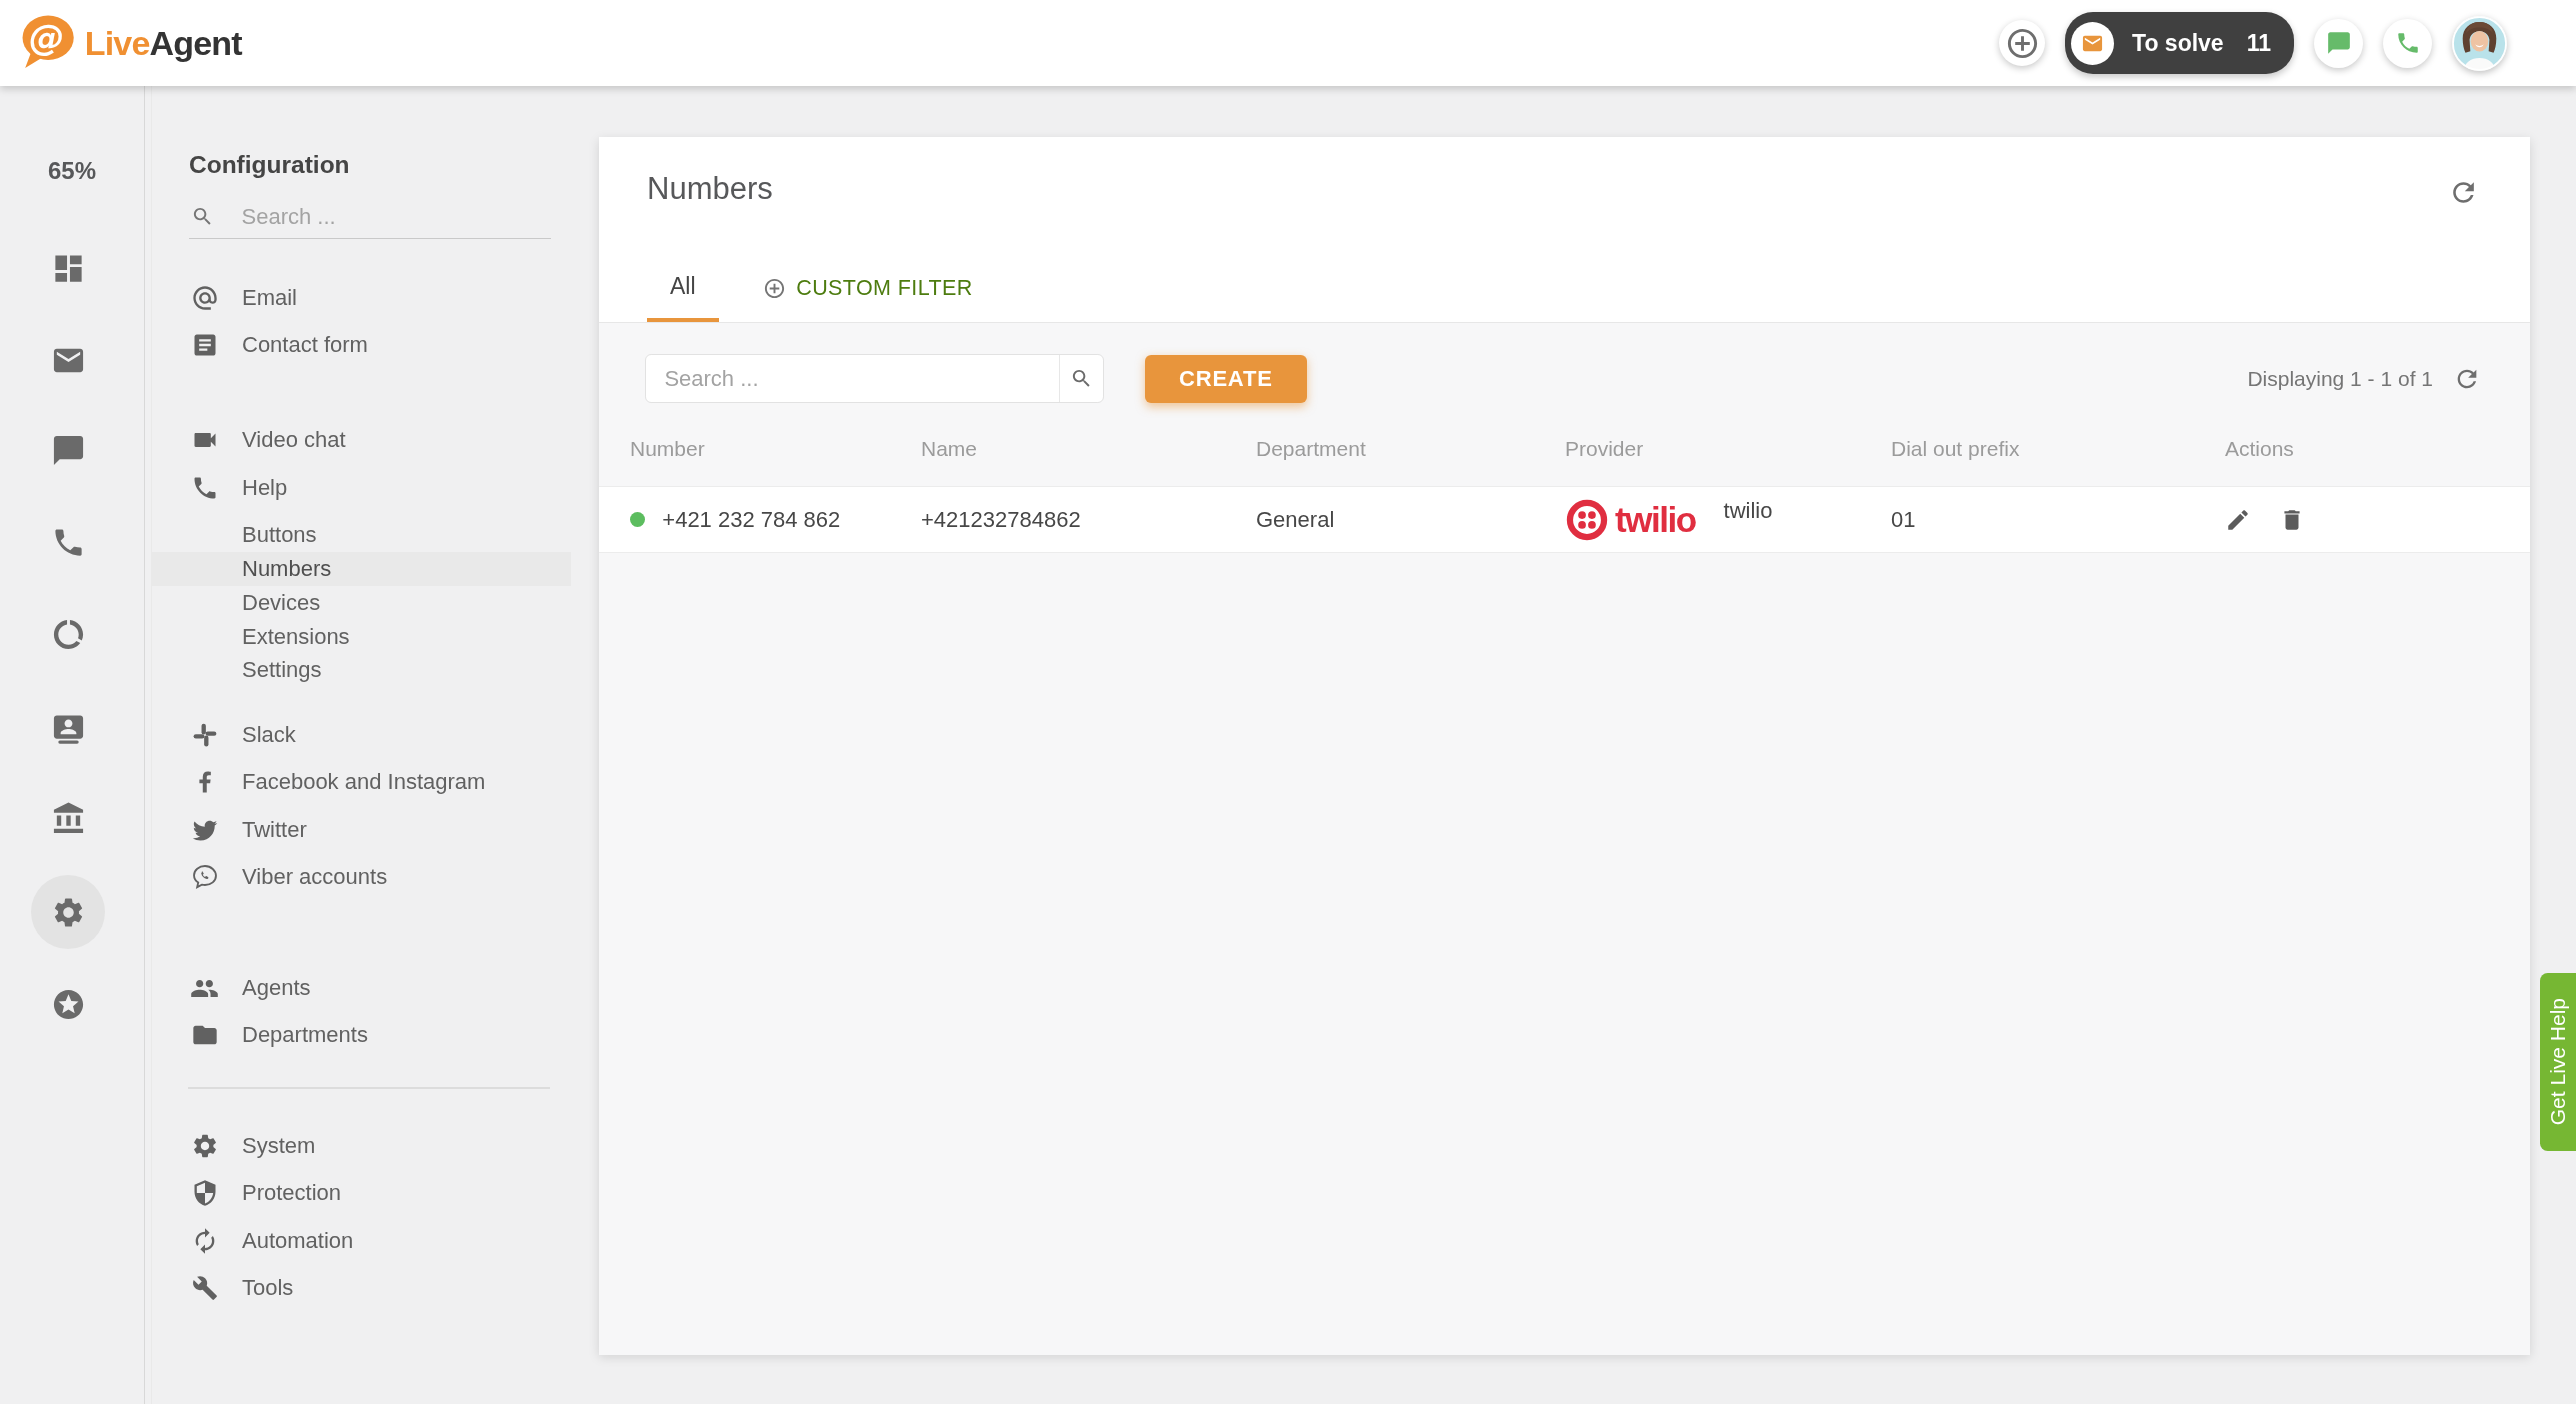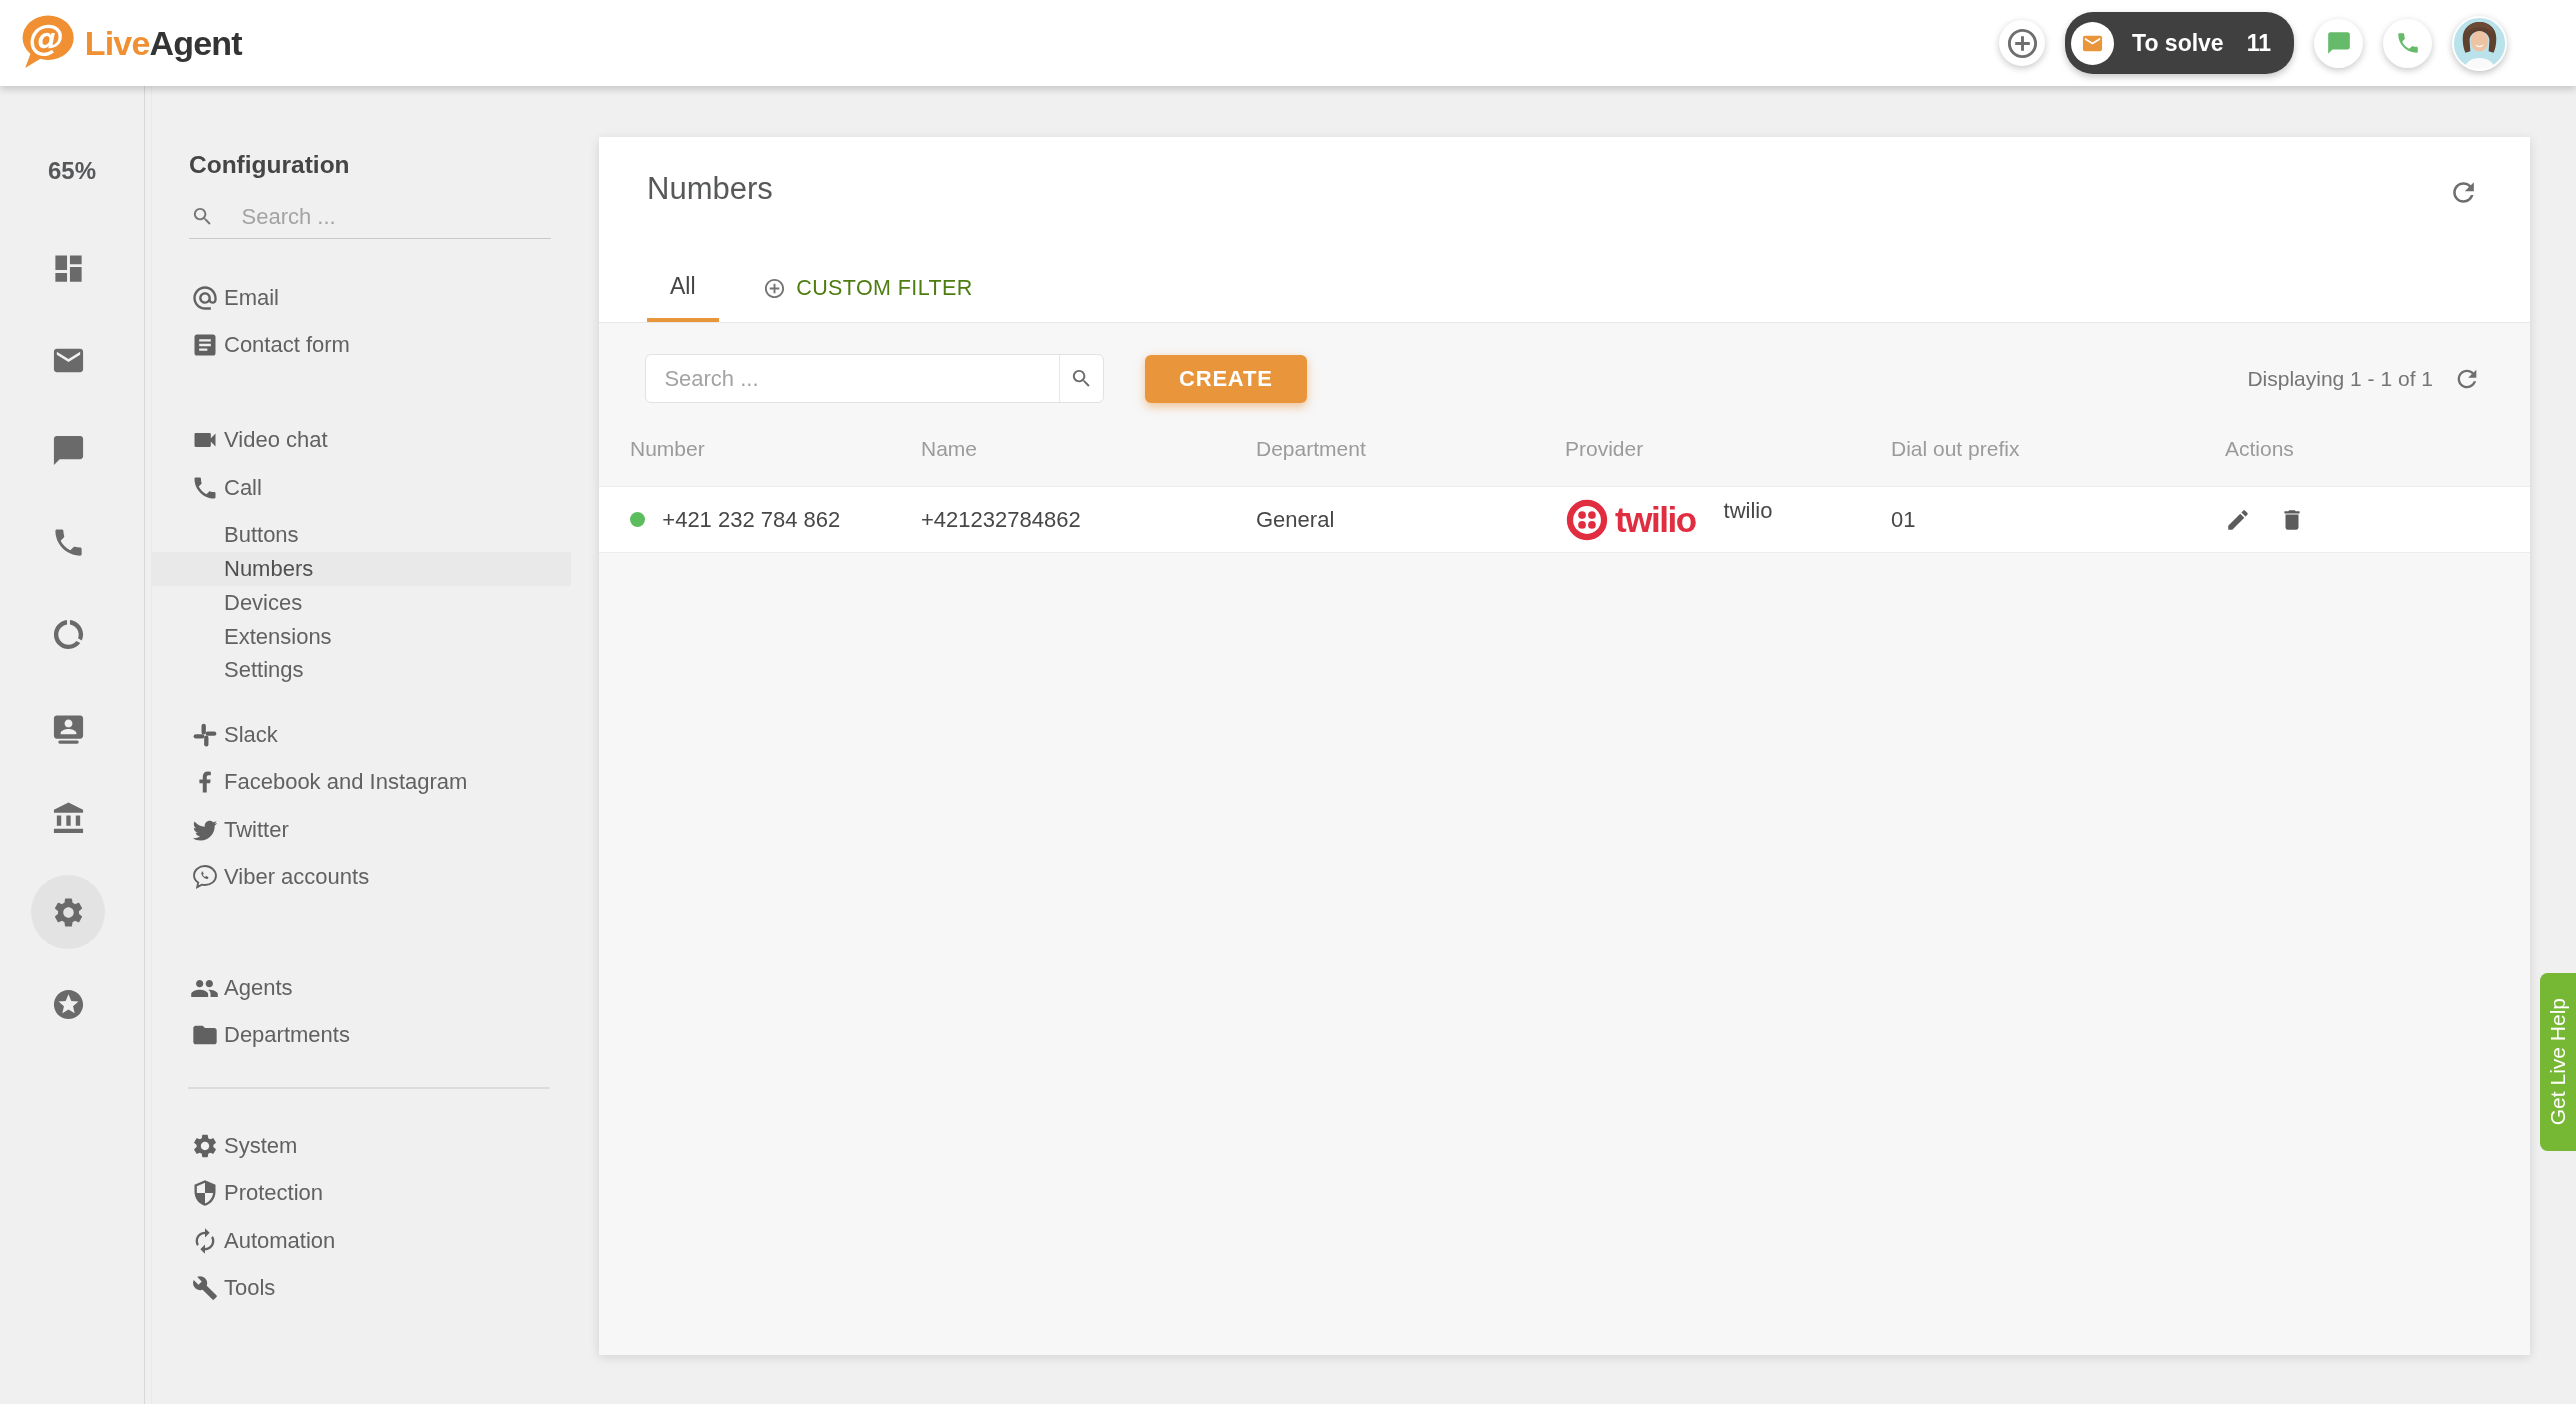--- a/index.html
+++ b/index.html
@@ -47,21 +47,21 @@
                 align-items:center; border-bottom:1.5px solid #c9c9c9; }
   .cfg-search .ic { width:23px; height:23px; color:#757575; margin-left:1.5px; }
   .cfg-search input { border:none; outline:none; background:transparent; font-size:22px; color:#555;
                       margin-left:28px; width:291px; font-family:"Liberation Sans", sans-serif; }
   .cfg-search input::placeholder { color:#a3a3a3; }
   .cfg-item, .cfg-sub { position:absolute; left:0; width:100%; display:flex; align-items:center; cursor:pointer; }
   .cfg-item { height:48px; }
   .cfg-sub { height:34px; }
   .cfg-ic { position:absolute; left:37px; width:31px; display:flex; justify-content:center; color:#616161; }
   .cfg-ic .ic { width:28px; height:28px; }
-  .cfg-label { position:absolute; left:72px; font-size:22px; color:#616161; white-space:nowrap; }
+  .cfg-label { position:absolute; left:90px; font-size:22px; color:#616161; white-space:nowrap; }
   .cfg-sub.active { background:#e9e9e9; }
   .cfg-sub.active .cfg-label { color:#4f4f4f; }
   .cfg-divider { position:absolute; left:36px; right:21.5px; height:1.5px; background:#dcdcdc; }
 
   
   .card { position:absolute; left:599px; top:137px; width:1931px; height:1218px; background:#fff;
           box-shadow:0 3.1px 10.7px rgba(0,0,0,0.13); }
   .card-title { position:absolute; left:48px; top:34px; font-size:31px; font-weight:500; color:#57585a; }
   .card-refresh { position:absolute; right:51px; top:40px; color:#6e6e6e; cursor:pointer; }
   .card-refresh .ic { width:31px; height:31px; }
@@ -342,21 +342,21 @@
         </svg>
       </span>
     <span class="cfg-label">Video chat</span>
   </div>
   <div class="cfg-item" style="top:378px">
     <span class="cfg-ic">
         <svg class="ic" style="width:28px;height:28px" viewBox="0 0 36 36" width="28" height="28">
           <use href="#i-phone"></use>
         </svg>
       </span>
-    <span class="cfg-label">Call</span>
+    <span class="cfg-label">Help</span>
   </div>
 
   <div class="cfg-sub" style="top:432px">
     <span class="cfg-label">Buttons</span>
   </div>
   <div class="cfg-sub active" style="top:466px">
     <span class="cfg-label">Numbers</span>
   </div>
   <div class="cfg-sub" style="top:500px">
     <span class="cfg-label">Devices</span>

